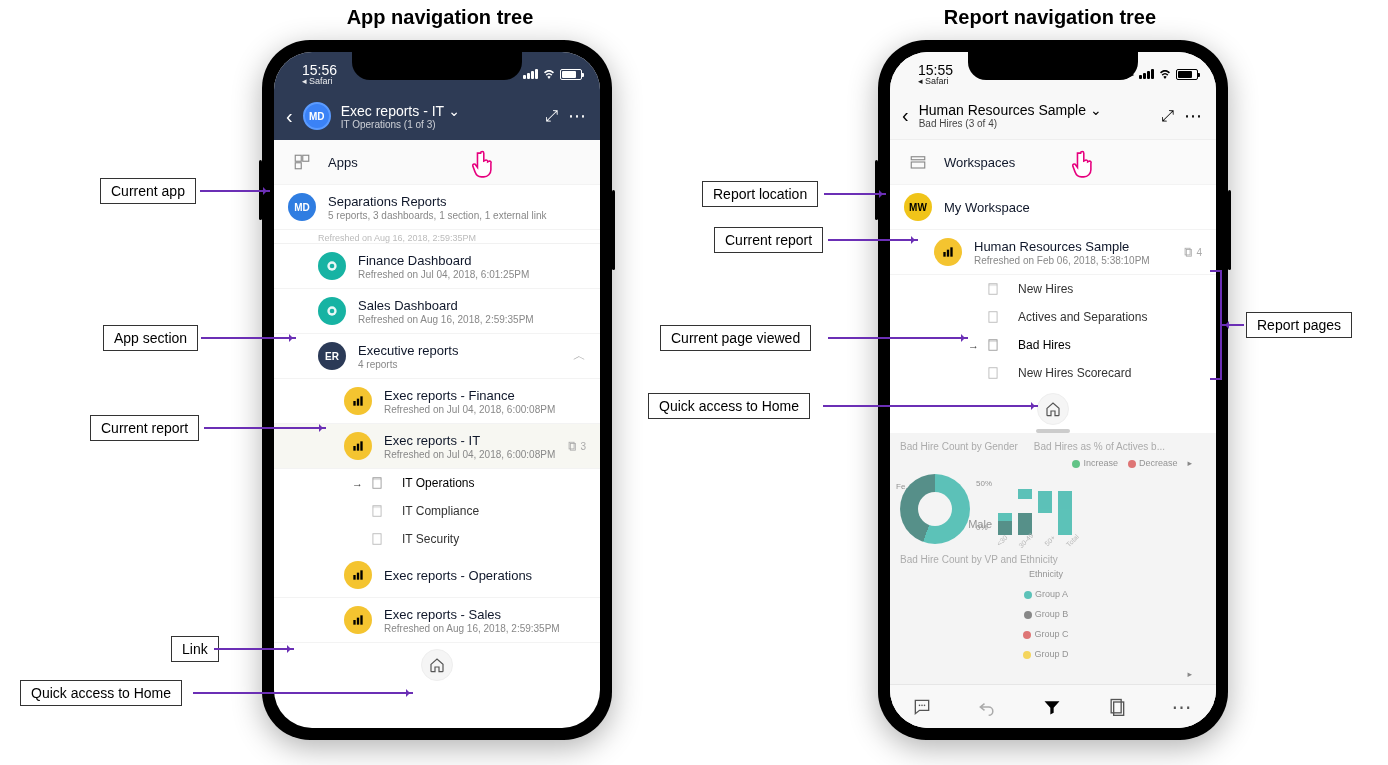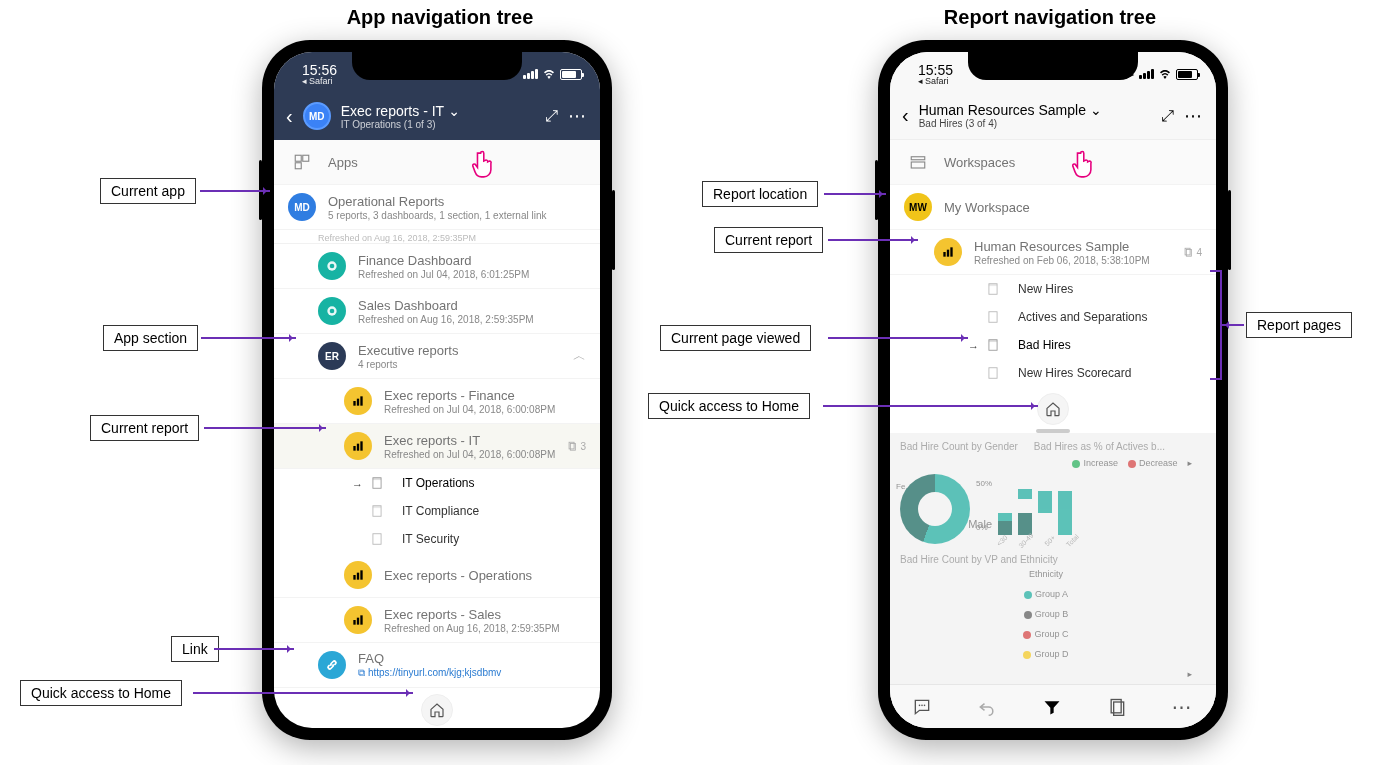--- a/index.html
+++ b/index.html
@@ -92,21 +92,21 @@
   .row {
     display:flex; align-items:center; gap:12px;
     padding: 8px 14px;
     background:#fff;
     font-size:13px;
     border-bottom:1px solid #f3f3f3;
   }
   .row.group{background:#fafafa;}
   .row .icon-slot{width:28px;height:28px;display:flex;align-items:center;justify-content:center;flex-shrink:0;}
   .row .txt{flex:1;min-width:0;}
-  .row .ttl{font-size:13px;color:#737373;}
+  .row .ttl{font-size:13px;color:#0f172a;}
   .row .sub{font-size:10px;color:#888;margin-top:1px;}
   .indent1{padding-left:44px;}
   .indent2{padding-left:70px;}
   .circle{width:28px;height:28px;border-radius:50%;display:flex;align-items:center;justify-content:center;font-size:10px;font-weight:600;color:#fff;}
   .c-blue{background:#2f7de1;}
   .c-teal{background:#17b3a3;}
   .c-dark{background:#2b3a57;}
   .c-yellow{background:#f4c430;color:#000;}
   .c-link{background:#2ba7d6;}
   .chev-small{color:#aaa;font-size:13px;}
@@ -213,21 +213,21 @@
             </svg>
         </span>
         <div class="txt">
             <div class="ttl">Apps</div>
           </div>
       </div>
 
       <div class="row">
         <span class="circle c-blue">MD</span>
         <div class="txt">
-          <div class="ttl">Operational Reports</div>
+          <div class="ttl">Separations Reports</div>
           <div class="sub">5 reports, 3 dashboards, 1 section, 1 external link</div>
         </div>
       </div>
 
       <div class="partial-row">
           <span class="sub">Refreshed on Aug 16, 2018, 2:59:35PM</span>
         </div>
 
       <div class="row indent1">
         <span class="circle c-teal">
@@ -341,31 +341,20 @@
               <rect x="10" y="8" width="4" height="12" fill="#000"></rect>
               <rect x="16" y="4" width="4" height="16" fill="#000"></rect>
             </svg>
         </span>
         <div class="txt">
           <div class="ttl">Exec reports - Sales</div>
           <div class="sub">Refreshed on Aug 16, 2018, 2:59:35PM</div>
         </div>
       </div>
 
-      <div class="row indent1">
-        <span class="circle c-link">
-          <svg width="14" height="14" viewBox="0 0 24 24">
-              <path fill="#fff" d="M10 14a4 4 0 010-6l3-3a4 4 0 016 6l-2 2-2-2 2-2a1.5 1.5 0 00-2-2l-3 3a1.5 1.5 0 000 2zm4-4a4 4 0 010 6l-3 3a4 4 0 01-6-6l2-2 2 2-2 2a1.5 1.5 0 002 2l3-3a1.5 1.5 0 000-2z"></path>
-            </svg>
-        </span>
-        <div class="txt">
-          <div class="ttl">FAQ</div>
-          <div class="sub" style="color:#2a7bd1;"><span>⧉ </span><span>https://tinyurl.com/kjg;kjsdbmv</span></div>
-        </div>
-      </div>
 
       <div class="home-pill">
         <div class="home-circle">
           <svg width="16" height="16" viewBox="0 0 24 24">
               <path fill="none" stroke="#555" stroke-width="1.8" d="M3 11l9-8 9 8v10a1 1 0 01-1 1h-5v-7h-6v7H4a1 1 0 01-1-1z"></path>
             </svg>
         </div>
       </div>
 
     </div>

